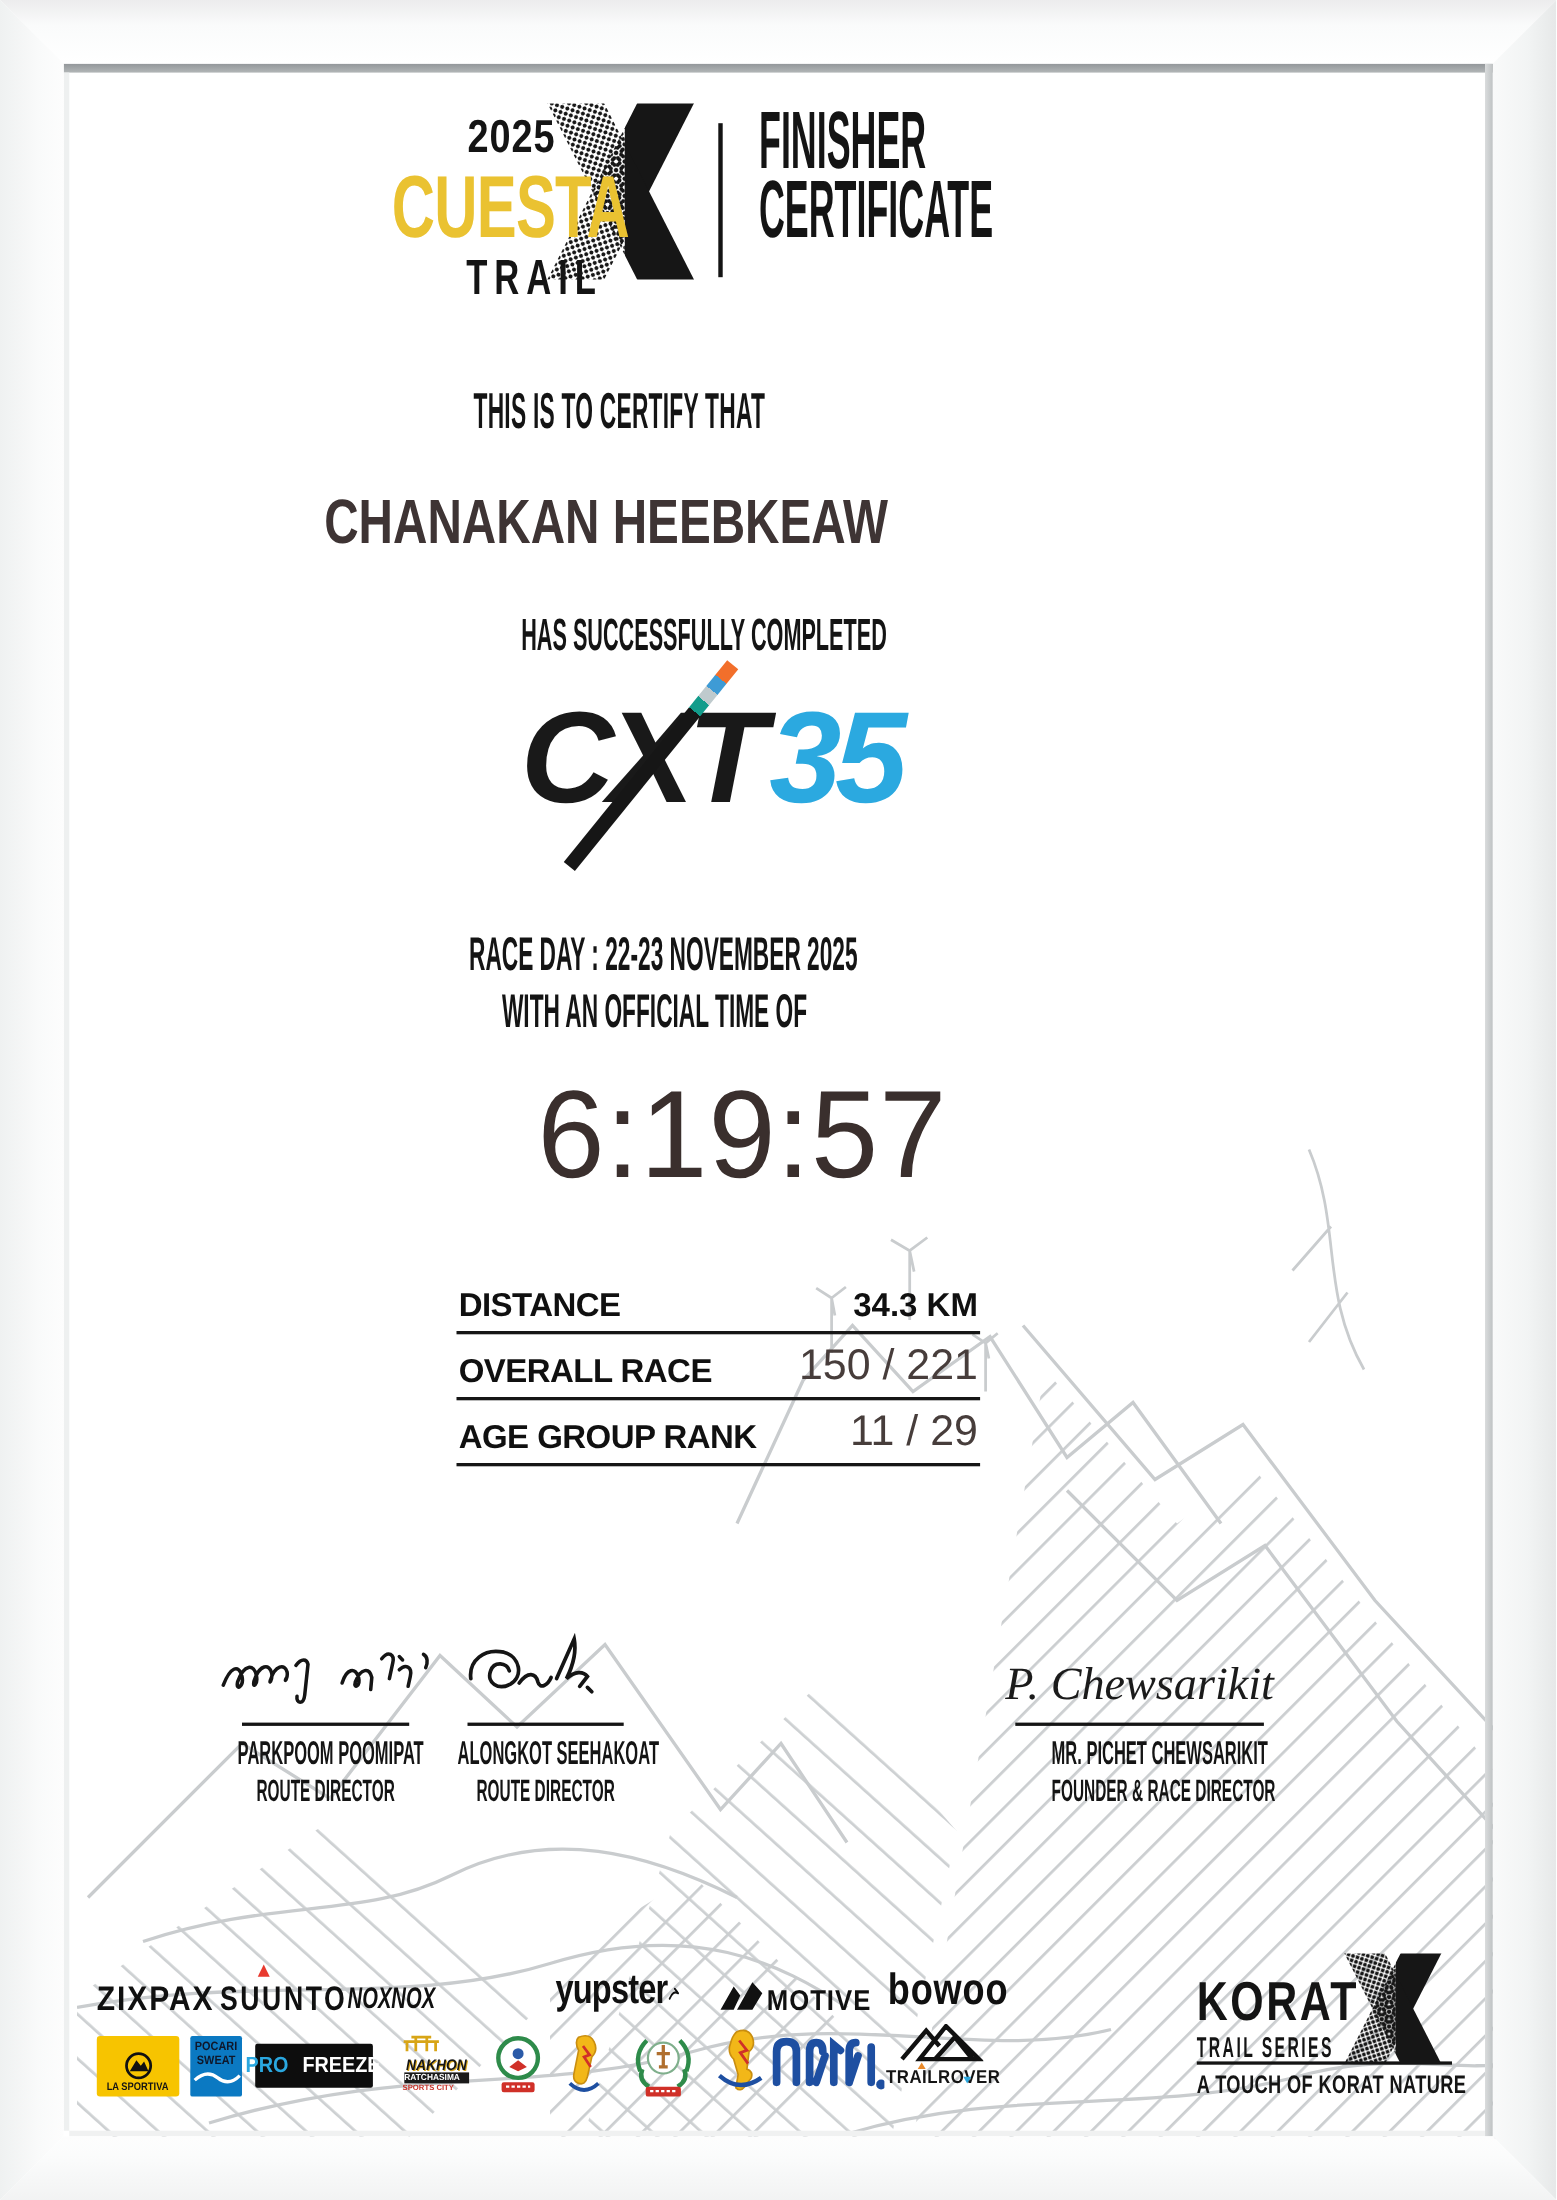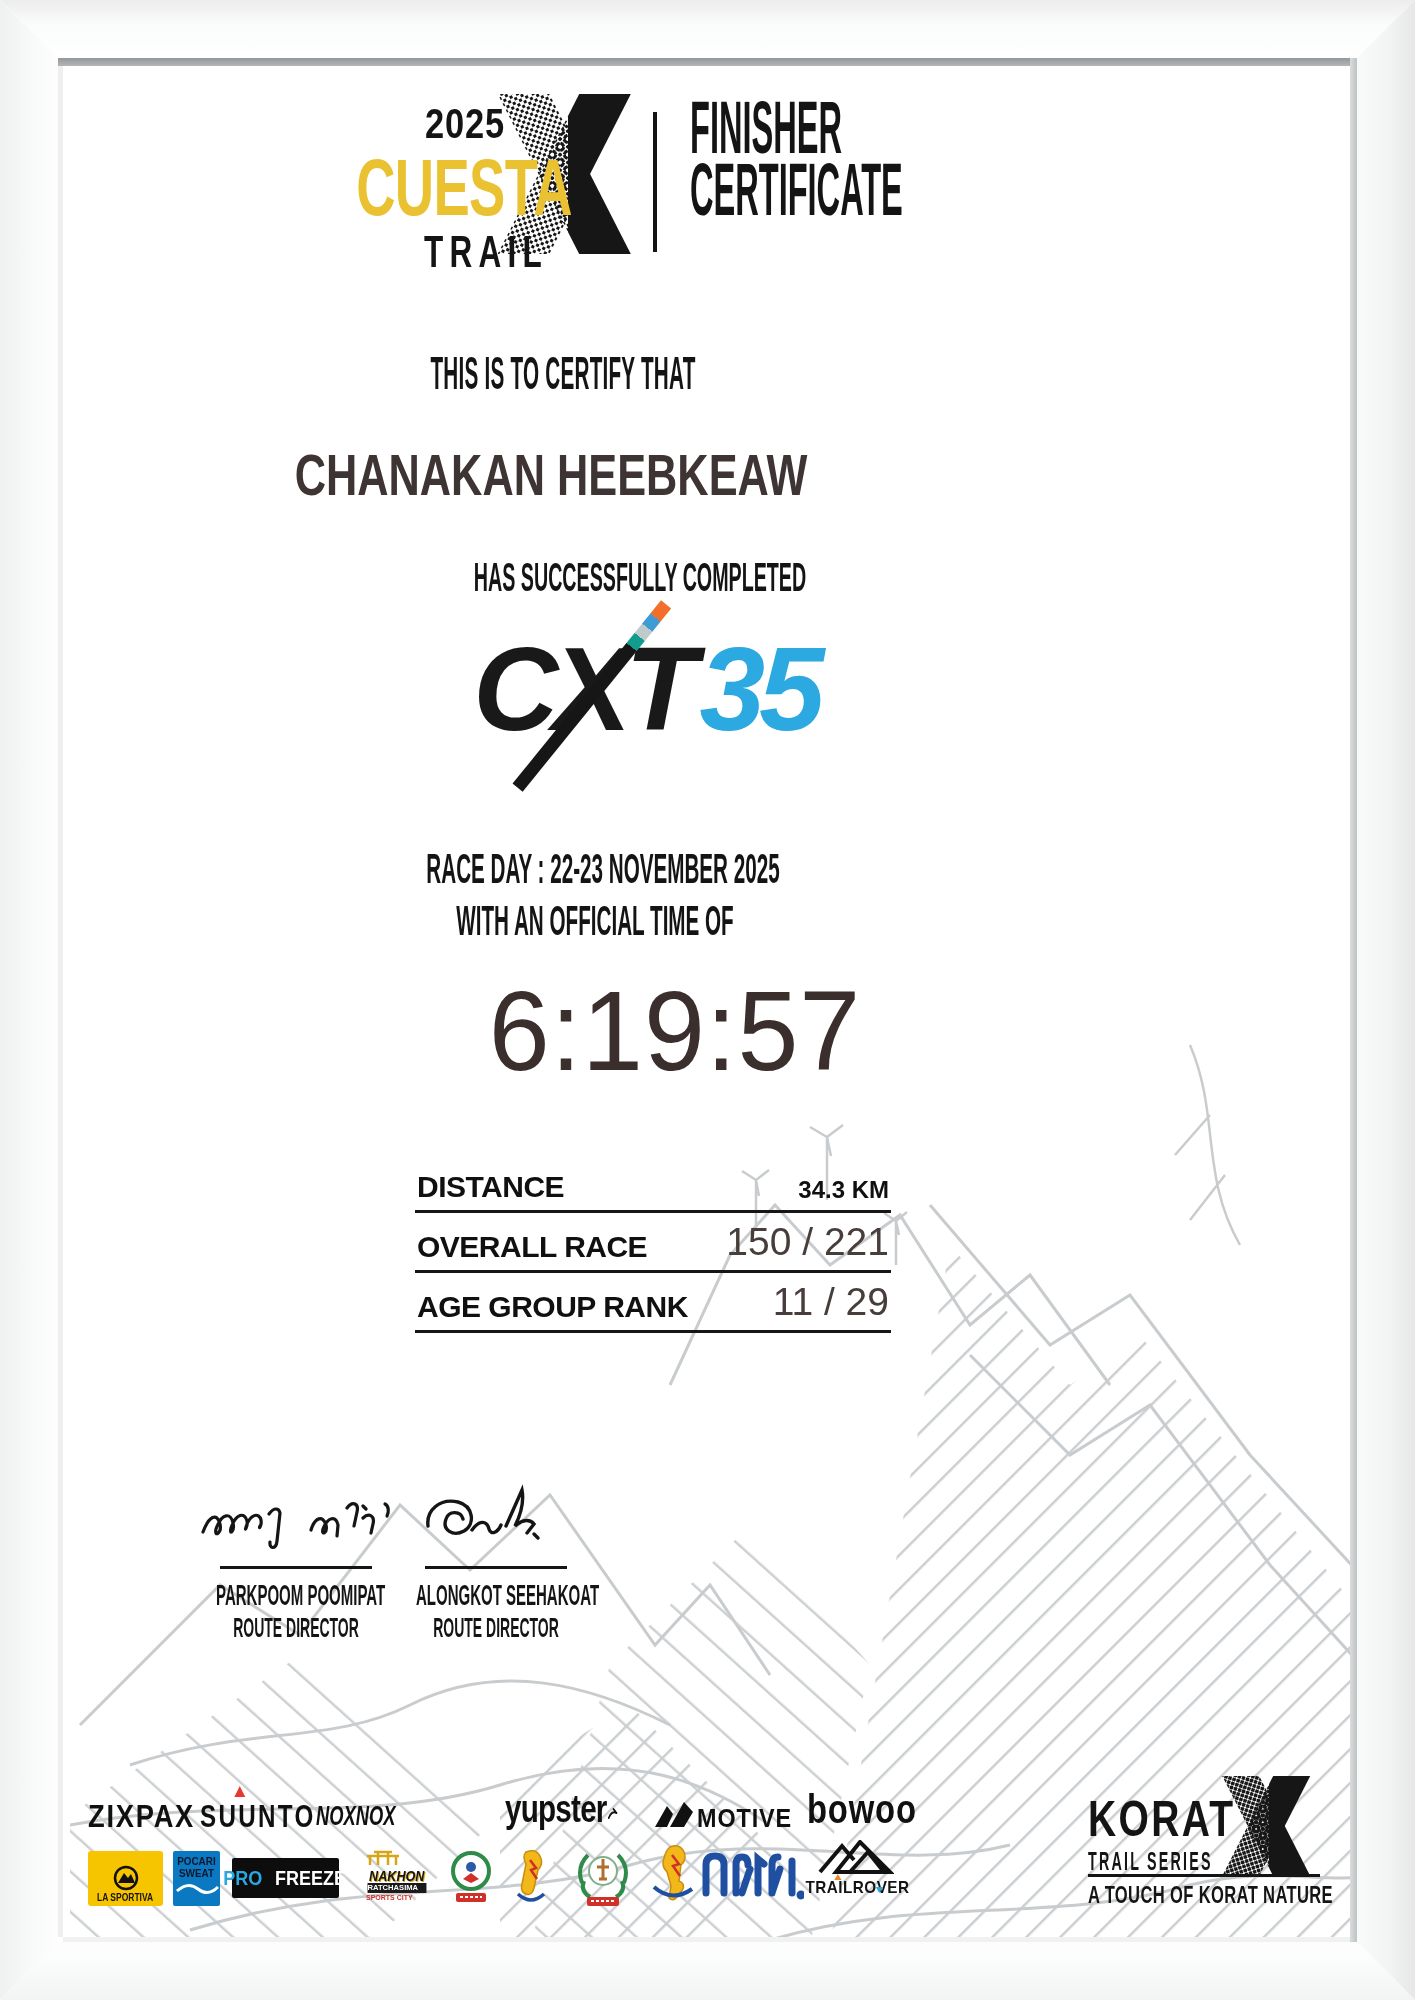--- a/index.html
+++ b/index.html
@@ -64,21 +64,21 @@
   #cxt .num{color:#2BA9E0;margin-left:8px;}
   #cxt-slash{position:absolute;left:112px;top:-52px;width:13px;height:236px;transform:rotate(39deg);
        background:linear-gradient(180deg,#F26F2B 0 17px,#3E9BD5 17px 30px,#BFCACD 30px 42px,#129C8B 42px 55px,#161616 55px 100%);}
 
   
   #stats{position:absolute;left:415px;top:1156px;width:476px;z-index:2;}
   .srow{display:flex;justify-content:space-between;align-items:flex-end;border-bottom:3px solid #161616;
         height:48px;padding:0 2px 6px 2px;margin-bottom:3px;gap:44px;}
   .slabel{font-size:30px;font-weight:bold;letter-spacing:-.5px;color:#101010;}
   .sval{font-size:39px;color:#473D3B;}
-  .sval.b{font-size:24px;font-weight:bold;color:#101010;}
+  .sval.b{font-size:30px;font-weight:bold;color:#101010;}
 
   
   .sig{position:absolute;width:320px;transform:translateX(-50%);text-align:center;z-index:2;}
   #sig1{left:296px;top:1466px;}
   #sig2{left:496px;top:1466px;}
   #sig3{left:1036px;top:1466px;}
   .sigart{height:96px;display:flex;align-items:flex-end;justify-content:center;}
   .sigline{height:3px;background:#151515;margin:4px auto 10px;}
   #sig1 .sigline{width:152px;} #sig2 .sigline{width:142px;} #sig3 .sigline{width:226px;}
   .signame{font-size:30px;font-weight:bold;transform:scaleX(.5);white-space:nowrap;line-height:32px;}
@@ -244,20 +244,28 @@
         <path d="M66 52 c8-11 15-9 17-1 c2 7 9 3 12-4"></path>
         <path d="M100 48 l16-36 c2 11-1 24-7 36 c8-7 15-7 19-2 l-7 9"></path>
         <path d="M128 56 l4 4"></path>
       </svg>
     </div>
     <div class="sigline"></div>
     <div class="signame">ALONGKOT SEEHAKOAT</div>
     <div class="sigtitle">ROUTE DIRECTOR</div>
   </div>
 
+  <div id="sig3" class="sig">
+    <div class="sigart">
+      <div class="script">P. Chewsarikit</div>
+    </div>
+    <div class="sigline"></div>
+    <div class="signame">MR. PICHET CHEWSARIKIT</div>
+    <div class="sigtitle">FOUNDER &amp; RACE DIRECTOR</div>
+  </div>
 
   <div id="sp-zixpax" class="sp1 lft">ZIXPAX</div>
   <div id="sp-suunto" class="sp1 lft">
     <span>SUUNTO</span>
     <span id="suunto-tri"></span>
   </div>
   <div id="sp-noxnox" class="sp1 lft">NOXNOX</div>
   <div id="sp-yupster" class="sp1 lft">
     <span>yupster</span>
     <span id="yup-mark">

